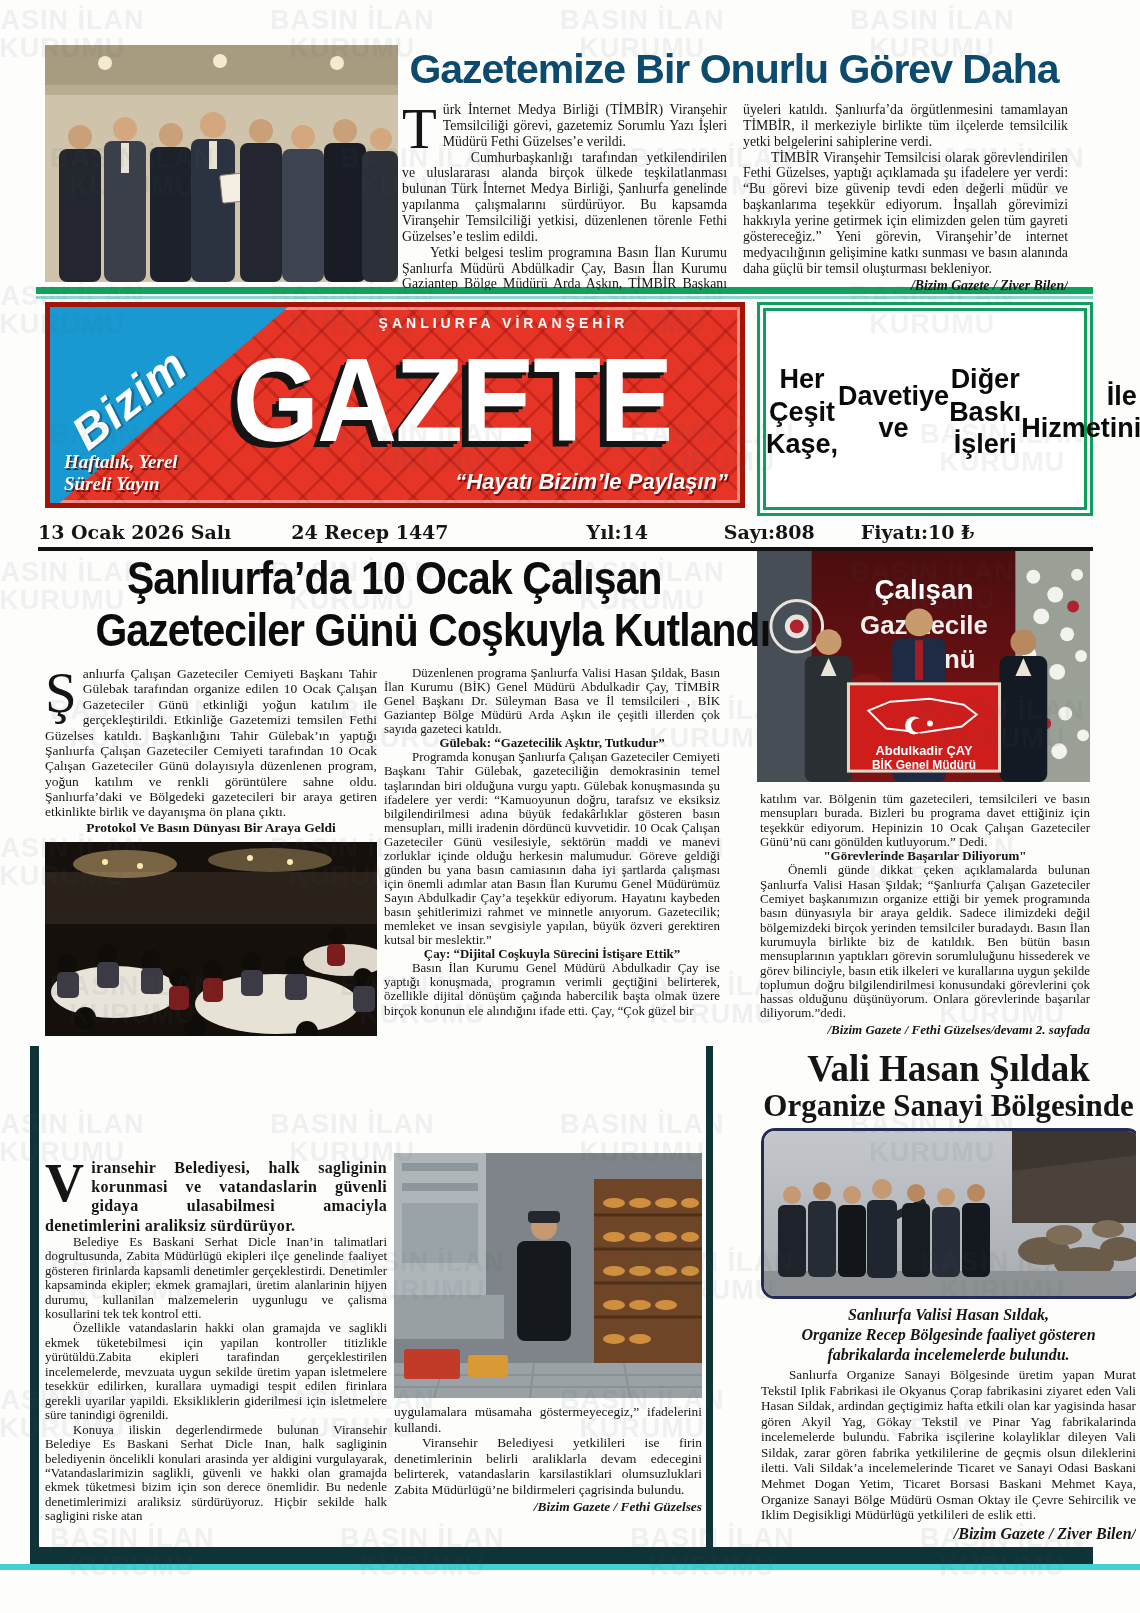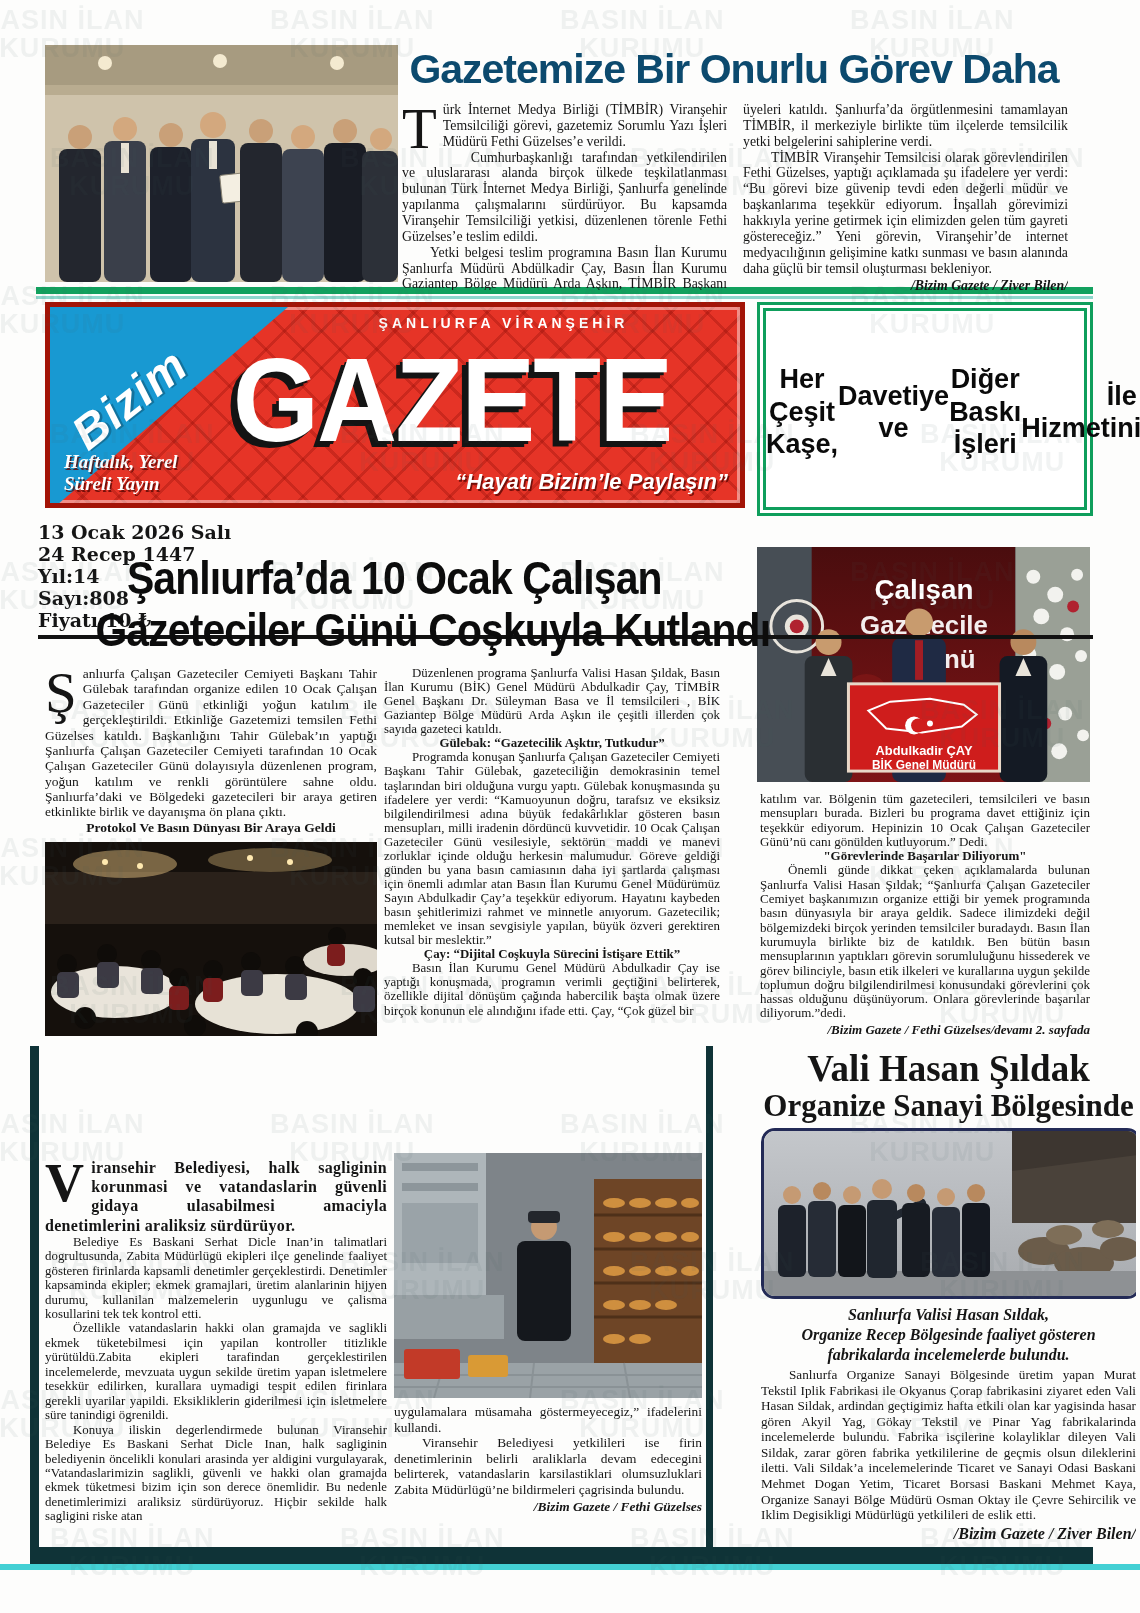--- a/index.html
+++ b/index.html
@@ -50,21 +50,21 @@
   
   .adbox{left:757px;top:302px;width:336px;height:214px;border:3px solid #0f9e5c;padding:3px;box-sizing:border-box;background:#fff;}
   .adbox-inner{border:3px solid #0f9e5c;height:100%;box-sizing:border-box;display:flex;flex-direction:row;
                align-items:center;justify-content:flex-start;padding-top:6px;}
   .ad-line{font-family:"Liberation Sans",sans-serif;font-weight:800;font-size:27px;line-height:1.2;color:#0a0a0a;text-align:center;}
   .ad-bar{width:96%;background:#000;color:#fff;font-family:"Liberation Sans",sans-serif;font-weight:700;font-size:25px;
           text-align:center;padding:2px 0;margin-top:6px;}
   .ad-phone{font-family:"Liberation Sans",sans-serif;font-weight:800;font-size:31px;margin-top:3px;}
   
   .dateline{left:38px;top:521px;width:1055px;border-bottom:4px solid #121212;padding-bottom:4px;display:flex;
-            font-family:"DejaVu Serif","Liberation Serif",serif;font-weight:bold;font-size:19px;flex-direction:column;}
+            font-family:"DejaVu Serif","Liberation Serif",serif;font-weight:bold;font-size:19px;}
   .dl-i0{flex:0 0 24%}.dl-i1{flex:0 0 28%}.dl-i2{flex:0 0 13%}.dl-i3{flex:0 0 13%}.dl-i4{flex:1}
   
   .ms-head{left:45px;top:552px;width:698px;text-align:center;font-family:"Liberation Sans",sans-serif;
            font-weight:800;font-size:47px;line-height:1.1;letter-spacing:-1px;color:#0c0c0c;}
   .ms-head span{display:inline-block;transform:scaleX(.87);transform-origin:center;white-space:nowrap;}
   .ms-col1{left:45px;top:666px;width:332px;height:174px;font-size:13.5px;line-height:1.14;overflow:hidden;}
   .ms-col2{left:384px;top:666px;width:336px;height:372px;font-size:12.9px;line-height:1.09;overflow:hidden;}
   .ms-col3{left:760px;top:792px;width:330px;height:246px;font-size:13px;line-height:1.1;overflow:hidden;}
   
   .photo{display:block;}

